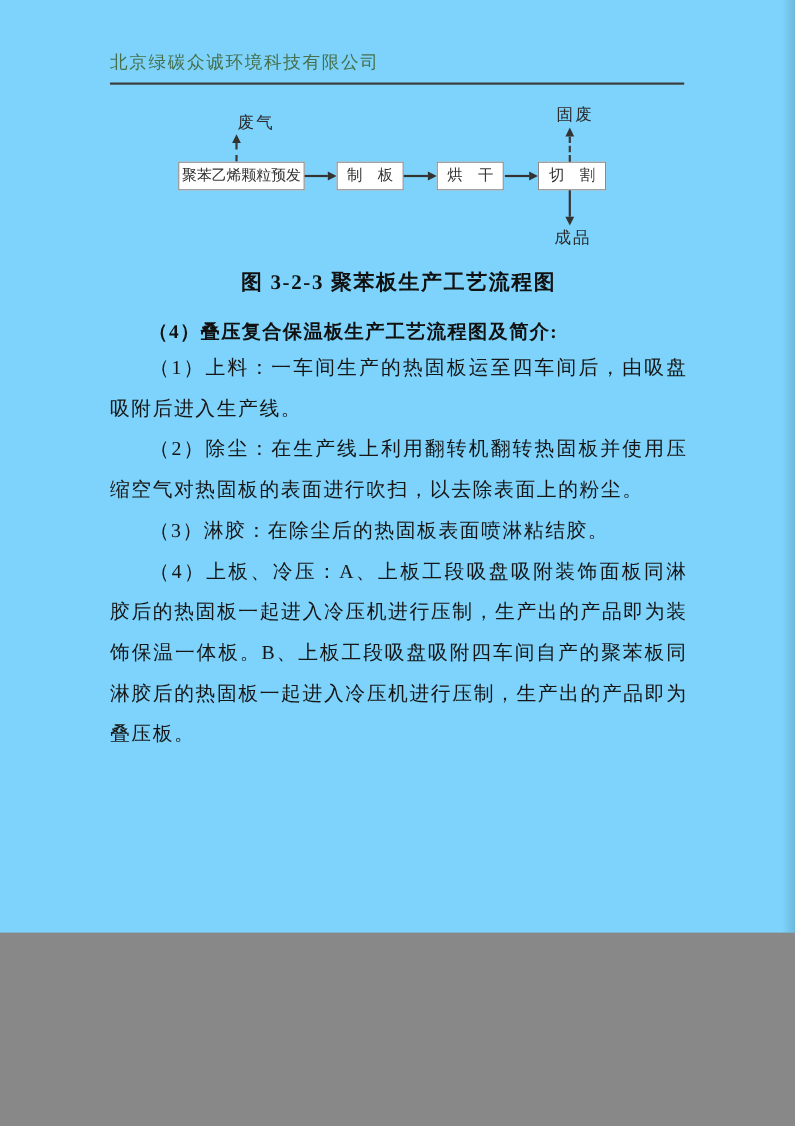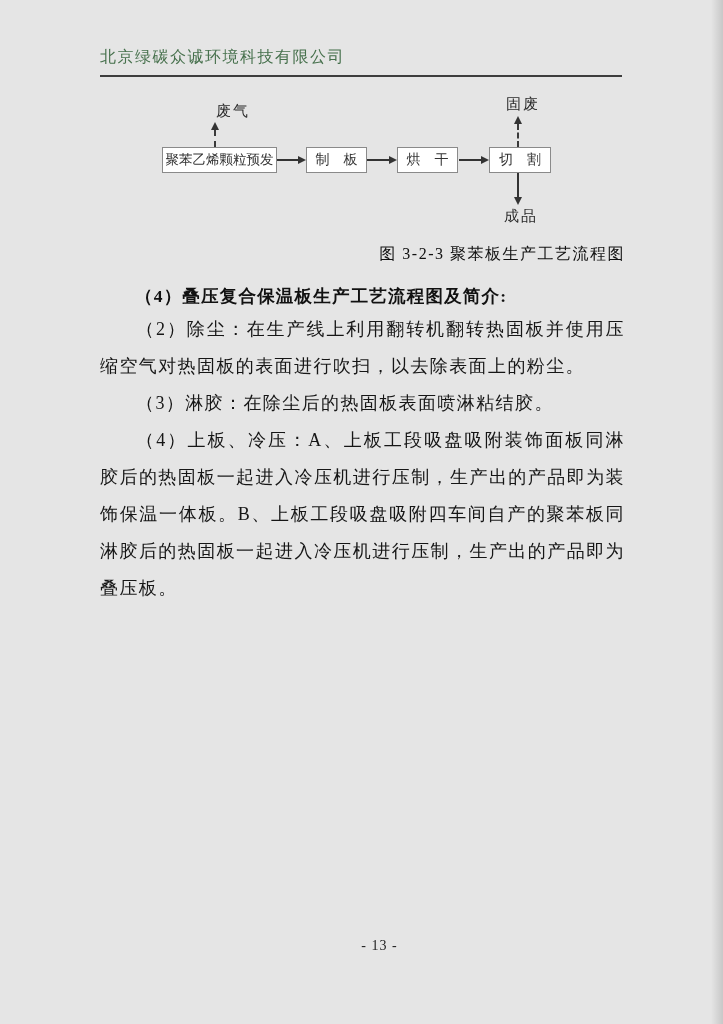--- a/index.html
+++ b/index.html
@@ -2,23 +2,23 @@
 <html><head>
 <meta charset="utf-8">
 <style>
   * { margin: 0; padding: 0; box-sizing: border-box; }
   html, body { background: #888; }
   body { font-family: "Liberation Serif", "DejaVu Serif", serif; }
 
   .page {
     position: relative;
     width: 723px;
-    height: 1024px;
+    height: 848px;
     margin: 0 auto;
-    background: #e5e5e5;
+    background: #7dd3fc;
     color: #1c1c1c;
     overflow: hidden;
   }
   
   .page::after {
     content: "";
     position: absolute;
     top: 0; right: 0;
     width: 12px; height: 100%;
     background: linear-gradient(to right, rgba(0,0,0,0), rgba(0,0,0,0.13));
@@ -118,23 +118,23 @@
     border-left: 4px solid transparent;
     border-right: 4px solid transparent;
   }
 
   
   .main {
     padding: 0 98px 0 100px;
   }
   .figure-caption {
     margin-top: 12px;
-    text-align: right;
-    font-weight: normal;
-    font-size: 16px;
+    text-align: center;
+    font-weight: bold;
+    font-size: 19px;
     letter-spacing: 1.5px;
     color: #111;
   }
   .section-heading {
     margin-top: 16px;
     font-weight: bold;
     font-size: 17.5px;
     letter-spacing: 1.2px;
     text-indent: 2em;
     color: #111;
@@ -194,20 +194,21 @@
     <span class="fc-vdash" style="left:517px; top:47px; height:23px;"></span>
 
     <span class="fc-vline" style="left:517px; top:96px; height:24px;"></span>
     <span class="fc-head-down" style="left:514px; top:120px;"></span>
     <span class="fc-label" style="left:504px; top:130px;">成品</span>
   </div>
 
   <div class="main">
     <div class="figure-caption">图 3-2-3 聚苯板生产工艺流程图</div>
     <div class="section-heading">（4）叠压复合保温板生产工艺流程图及简介:</div>
+    <p class="body-para">（1）上料：一车间生产的热固板运至四车间后，由吸盘吸附后进入生产线。</p>
     <p class="body-para">（2）除尘：在生产线上利用翻转机翻转热固板并使用压缩空气对热固板的表面进行吹扫，以去除表面上的粉尘。</p>
     <p class="body-para">（3）淋胶：在除尘后的热固板表面喷淋粘结胶。</p>
     <p class="body-para">（4）上板、冷压：A、上板工段吸盘吸附装饰面板同淋胶后的热固板一起进入冷压机进行压制，生产出的产品即为装饰保温一体板。B、上板工段吸盘吸附四车间自产的聚苯板同淋胶后的热固板一起进入冷压机进行压制，生产出的产品即为叠压板。</p>
   </div>
 
   <div class="page-footer">- 13 -</div>
 
 </div>
 
 </body></html>

